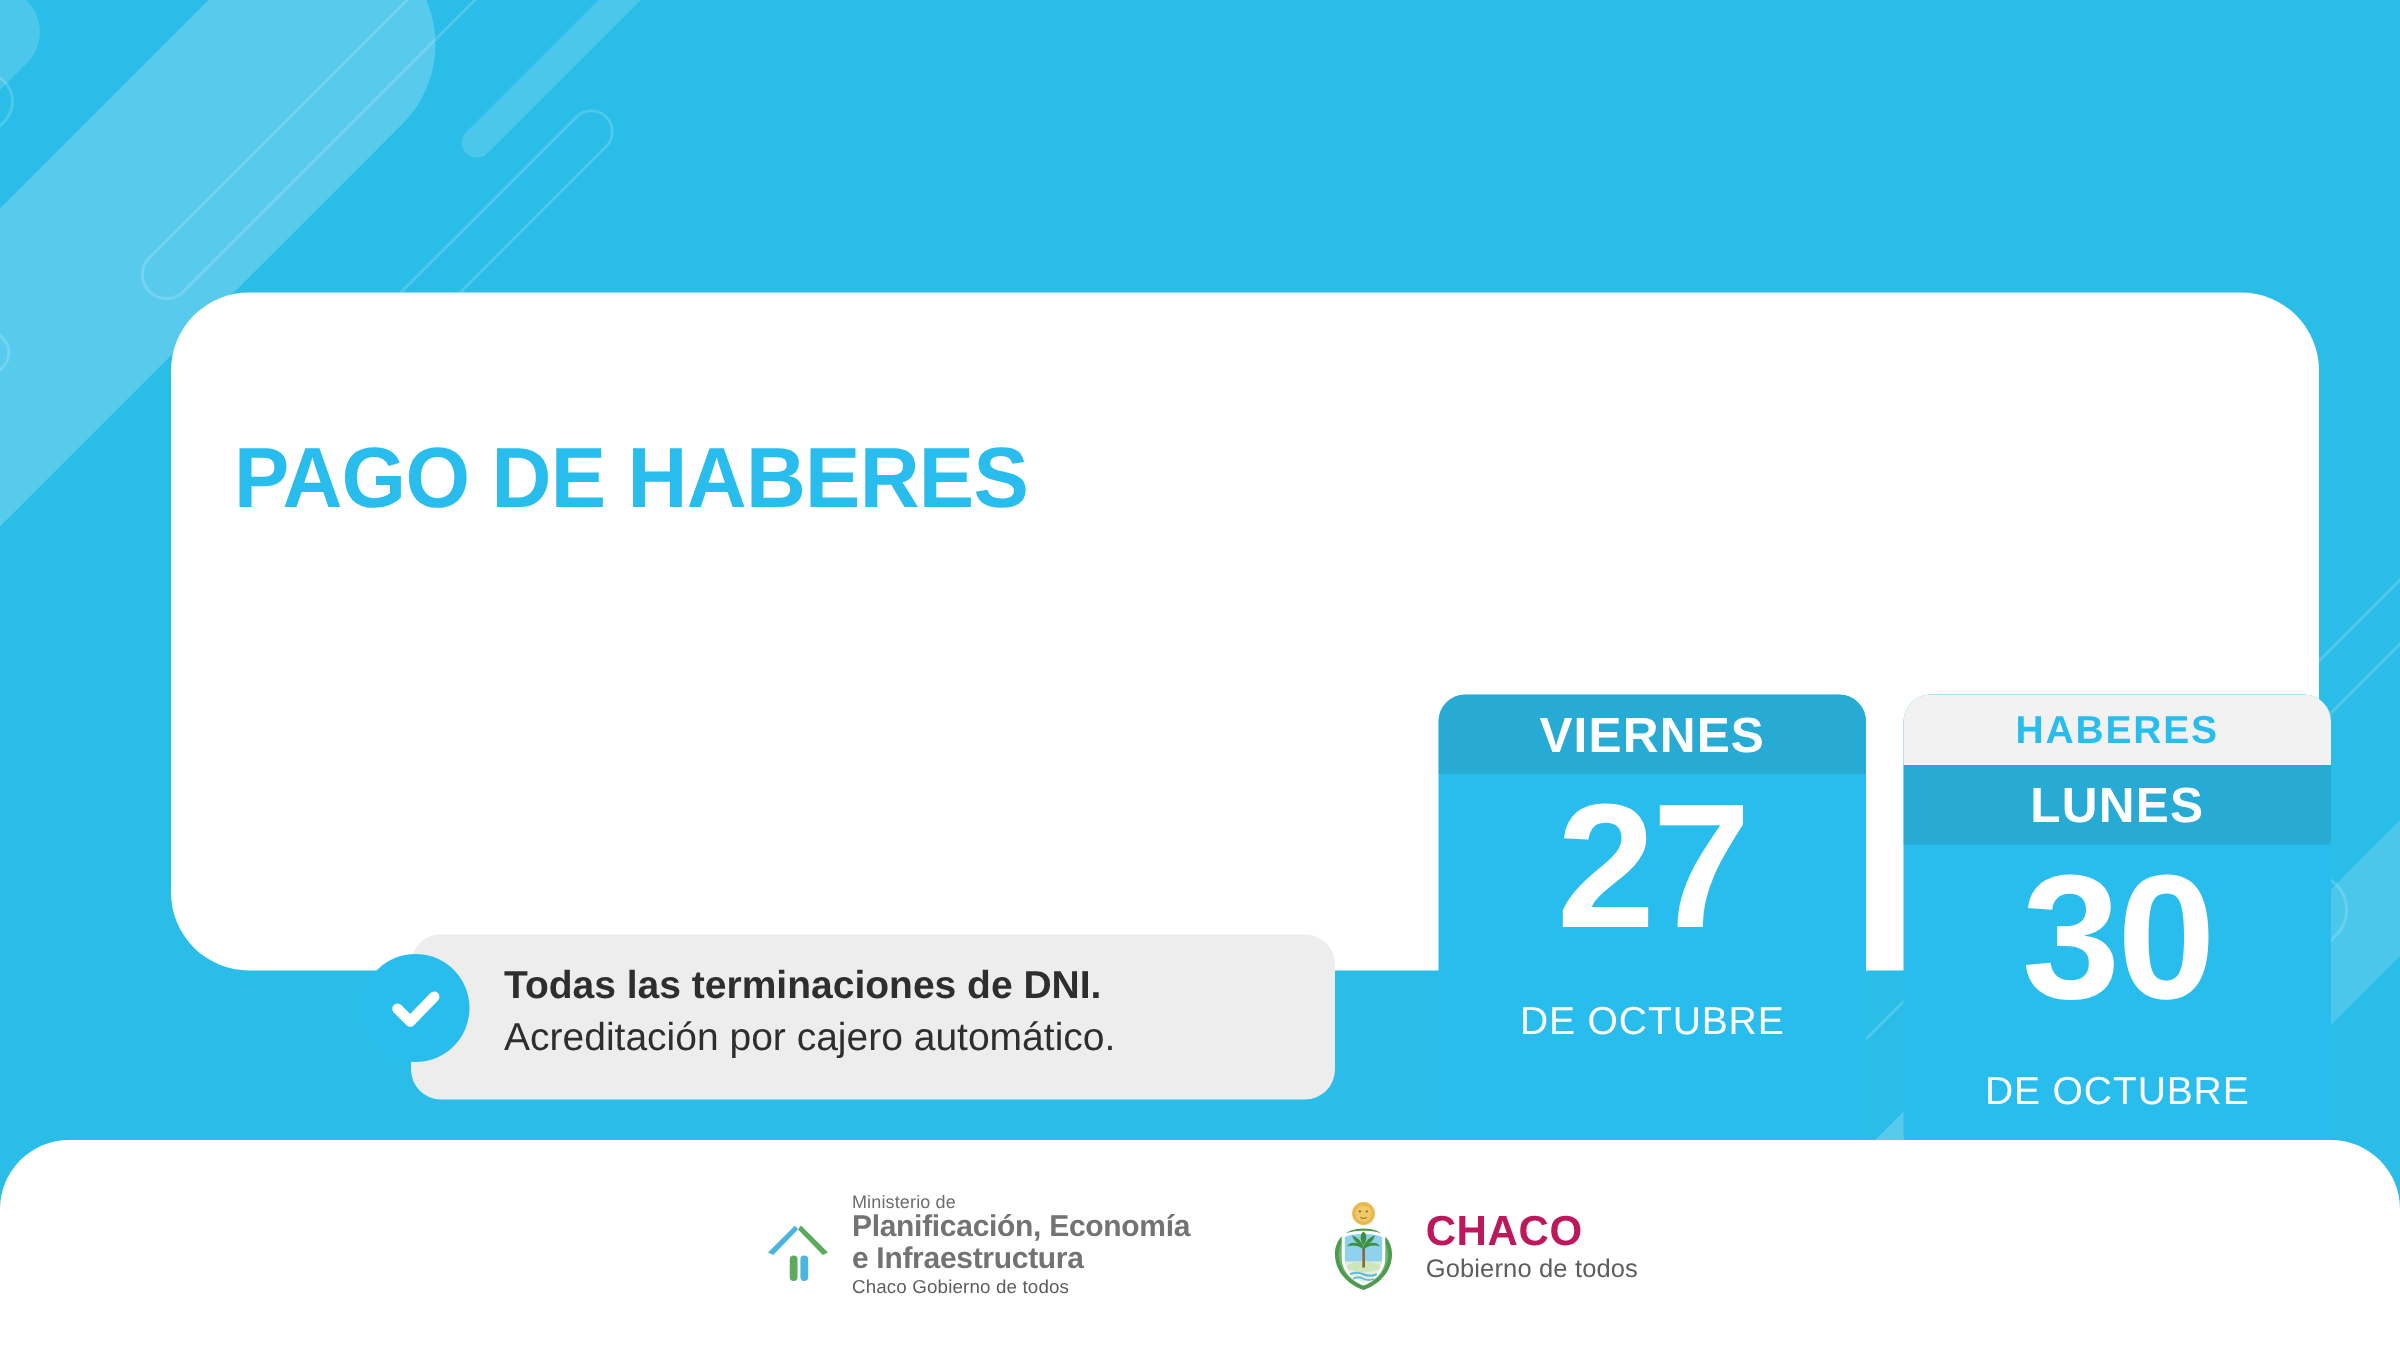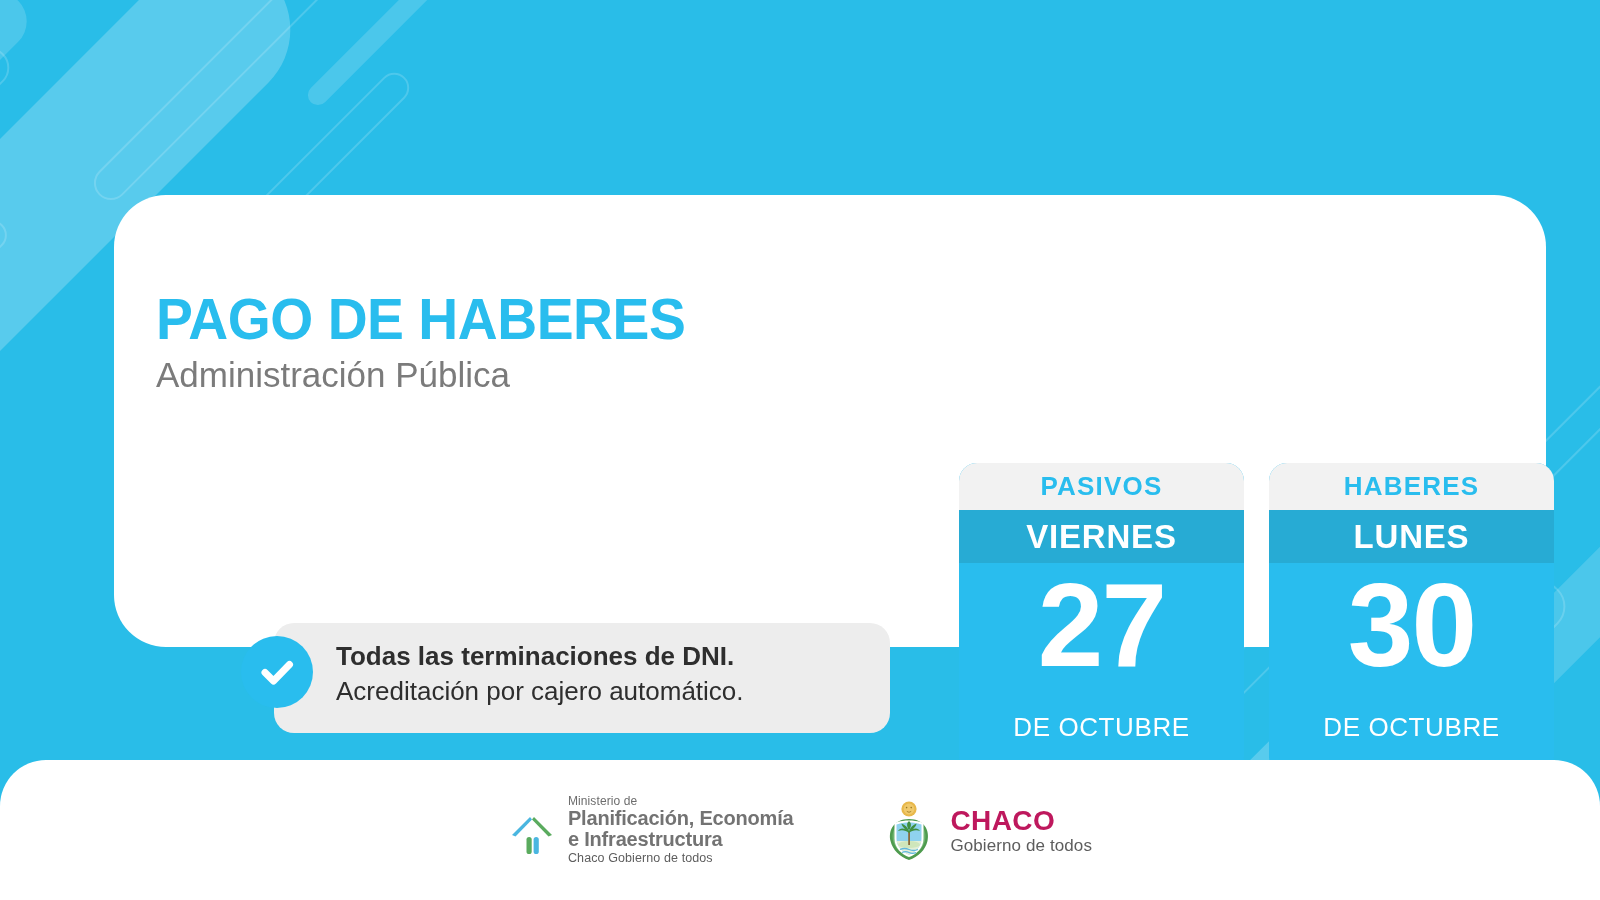--- a/index.html
+++ b/index.html
@@ -306,40 +306,38 @@
     <div class="bar outline" style="left:1415px; top:540px; width:46px; height:330px; transform:rotate(45deg);"></div>
     <div class="bar outline" style="left:1175px; top:600px; width:30px; height:240px; transform:rotate(45deg);"></div>
     <div class="bar fill" style="left:1085px; top:640px; width:22px; height:170px; transform:rotate(45deg);"></div>
     <div class="bar outline" style="left:1560px; top:300px; width:28px; height:260px; transform:rotate(45deg);"></div>
   </div>
 
   <div class="main-card">
 
     <div class="left-block">
       <h1 class="title">PAGO DE HABERES</h1>
-      <p class="subtitle">Administración Pública</p>
     </div>
 
     <div class="note-pill"></div>
 
     <div class="check-badge">
       <svg viewBox="0 0 40 40" aria-hidden="true">
         <path d="M8 20.5 L16.5 29 L32.5 12.5" fill="none" stroke="#ffffff" stroke-width="7" stroke-linecap="round" stroke-linejoin="round"></path>
       </svg>
     </div>
 
     <div class="note-text">
       <div class="ln1">Todas las terminaciones de DNI.</div>
       <div class="ln2">Acreditación por cajero automático.</div>
     </div>
 
     <div class="date-cards">
 
       <div class="date-card card-1">
-        <div class="dc-head">PASIVOS</div>
         <div class="dc-band">VIERNES</div>
         <div class="dc-body">
           <div class="dc-day">27</div>
           <div class="dc-month">DE OCTUBRE</div>
         </div>
       </div>
 
       <div class="date-card card-2">
         <div class="dc-head">HABERES</div>
         <div class="dc-band">LUNES</div>

